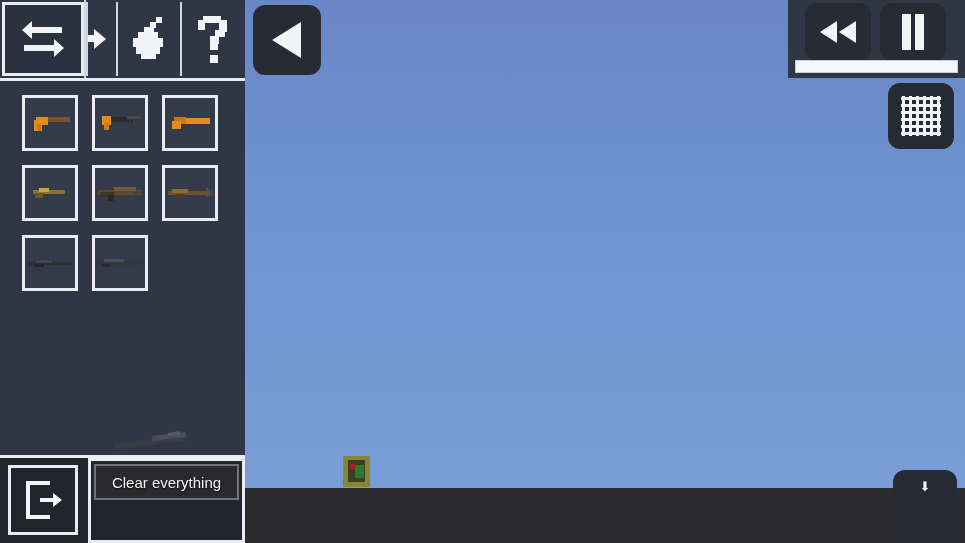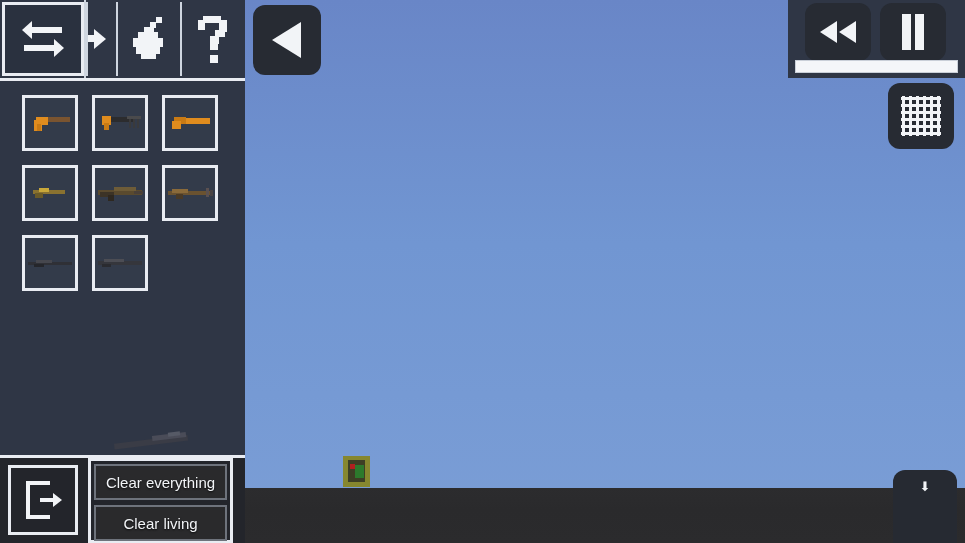--- a/index.html
+++ b/index.html
@@ -180,21 +180,21 @@
     box-sizing: border-box;
     display: flex;
     align-items: center;
     justify-content: center;
     background: transparent;
   }
   #clear-stack {
     position: absolute;
     left: 88px;
     top: 0px;
-    width: 145px;
+    width: 157px;
     height: 85px;
     border: 3px solid #e9ecf2;
     box-sizing: border-box;
     background: transparent;
     padding: 3px;
   }
   .clear-btn {
     width: 100%;
     height: 36px;
     background: #2a2a2c;
@@ -471,21 +471,18 @@
           </g>
           <rect x="18" y="19" width="16" height="4" fill="#f2f4f7"></rect>
           <polygon points="31,14 31,28 40,21" fill="#f2f4f7"></polygon>
         </svg>
       </div>
 
       <div id="clear-stack">
         <div class="clear-btn">
           <span>Clear everything</span>
         </div>
-        <div class="clear-btn">
-          <span>Clear living</span>
-        </div>
       </div>
 
     </div>
   </div>
 
 </div>
 
 </body></html>

